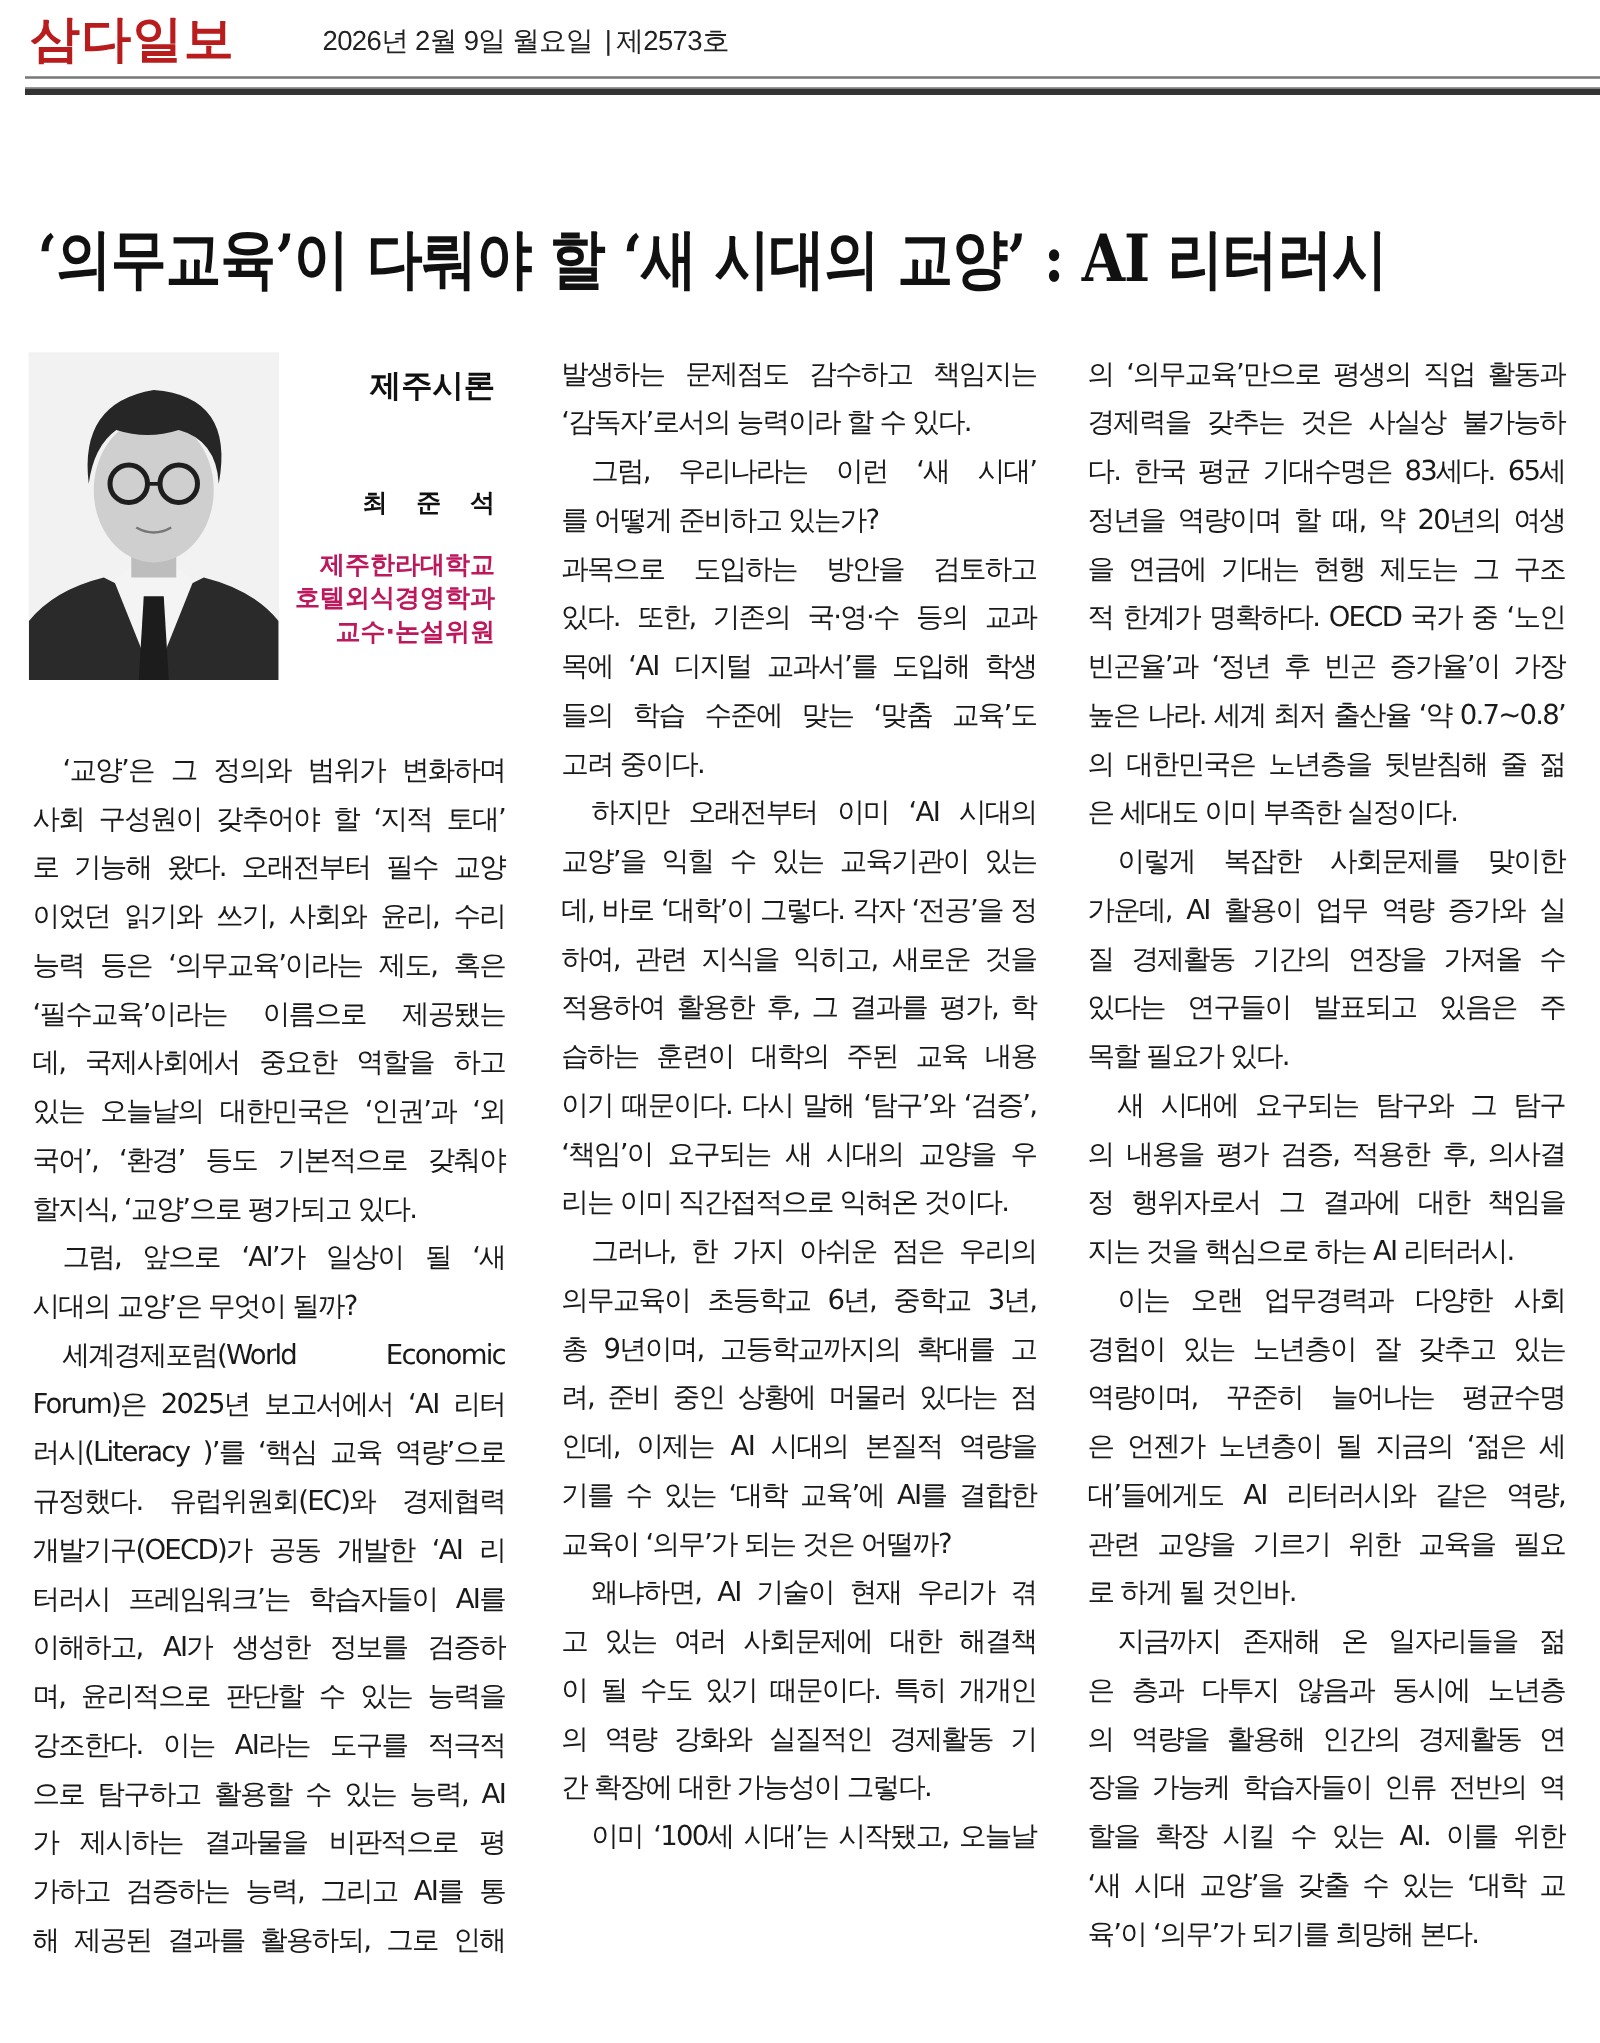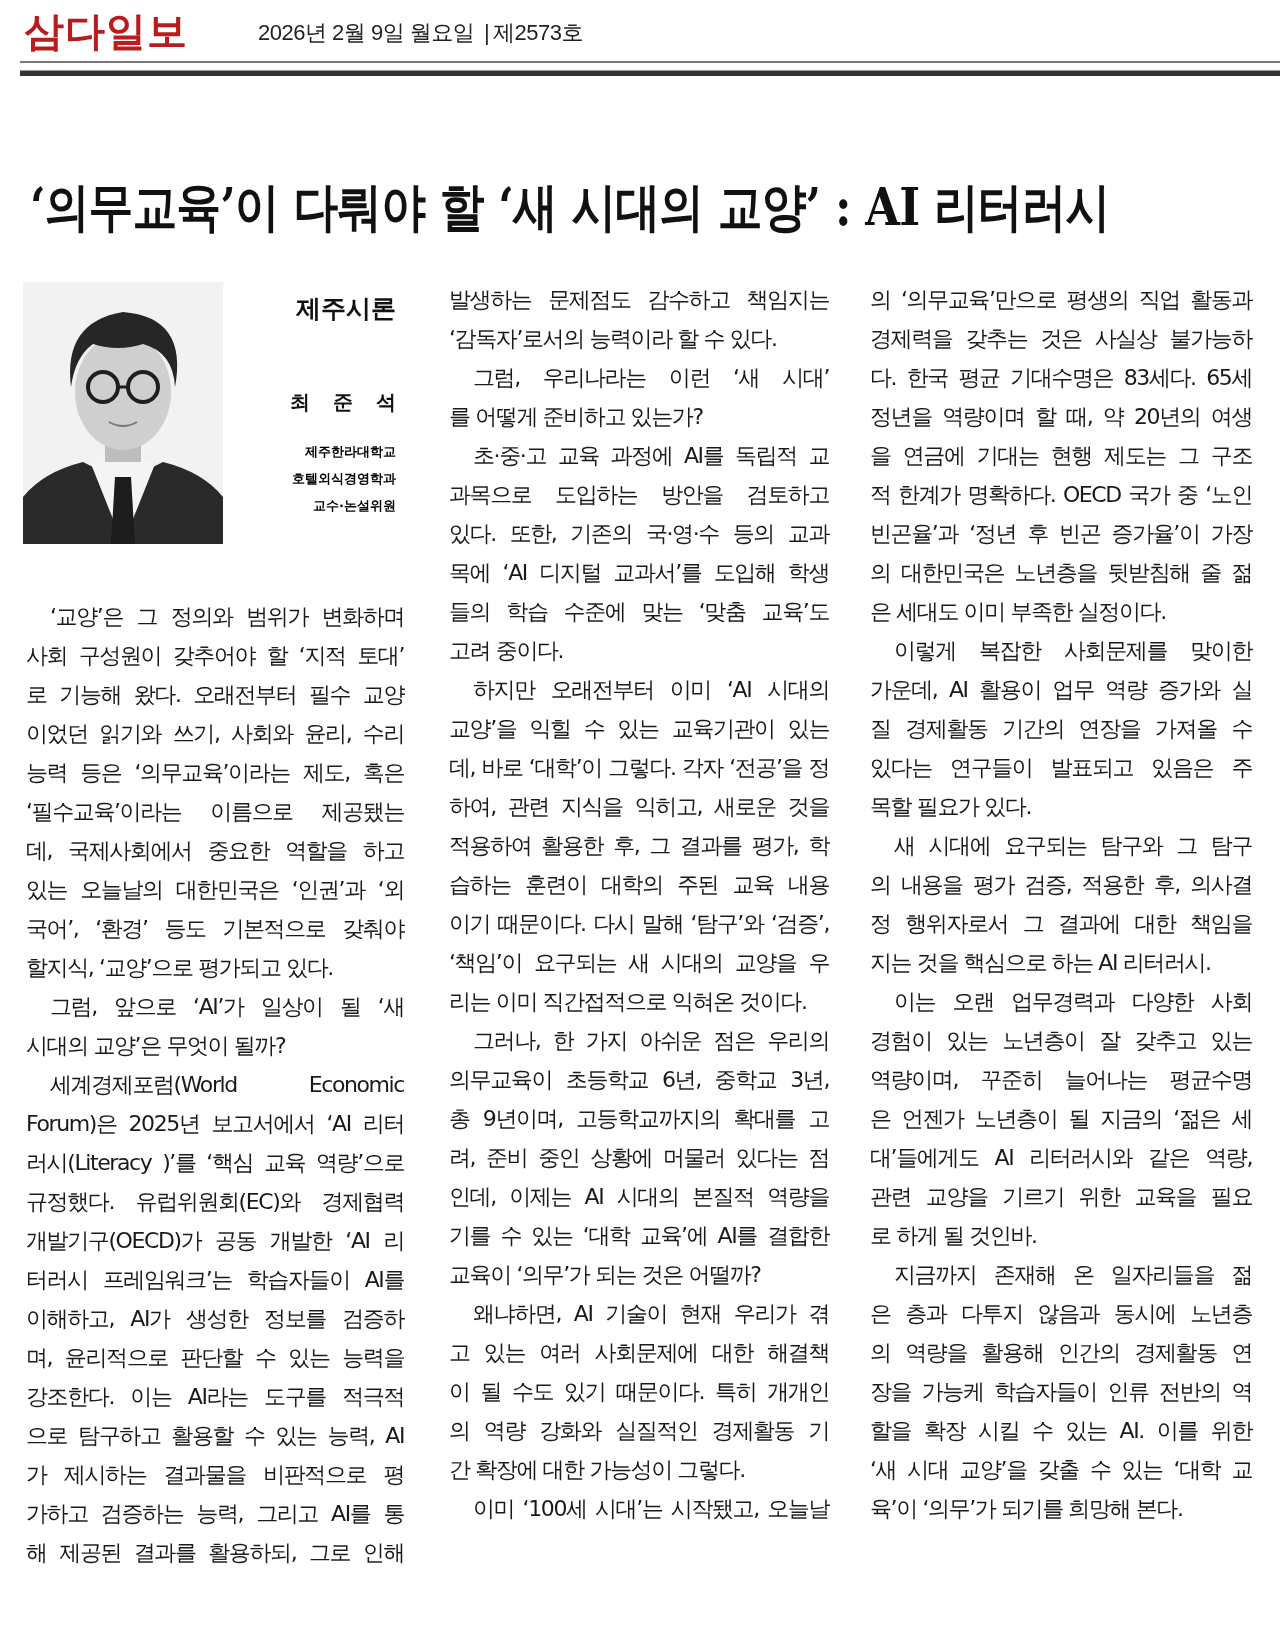--- a/index.html
+++ b/index.html
@@ -33,21 +33,21 @@
 
   .photo {
     position: absolute; left: 23px; top: 282px; width: 200px; height: 262px;
     background: #ececec; overflow: hidden;
   }
   .photo svg { display: block; }
 
   .byline { position: absolute; right: 884px; top: 292px; text-align: right; width: 180px; }
   .section-label { font-size: 25px; font-weight: bold; color: #111; margin-bottom: 64px; }
   .author-name { font-size: 20px; font-weight: bold; color: #111; letter-spacing: 8px; margin-right: -8px; margin-bottom: 22px; }
-  .author-title { font-size: 13px; line-height: 27px; color: #000000; font-weight: bold; }
+  .author-title { font-size: 20px; line-height: 27px; color: #be185d; font-weight: bold; }
 
   .col {
     position: absolute; top: 0;
     font-family: "DejaVu Sans", sans-serif;
     font-size: 22px; line-height: 39px;
     letter-spacing: -1.4px; color: #1a1a1a;
   }
   .col .line { height: 39px; white-space: nowrap; text-align: justify; text-align-last: justify; }
   .col .line.last { text-align-last: left; }
   .col .line.indent { padding-left: 24px; }
@@ -129,21 +129,20 @@
     <div class="line">으로 탐구하고 활용할 수 있는 능력, AI</div>
     <div class="line">가 제시하는 결과물을 비판적으로 평</div>
     <div class="line">가하고 검증하는 능력, 그리고 AI를 통</div>
     <div class="line">해 제공된 결과를 활용하되, 그로 인해</div>
   </div>
 <div class="col col2">
     <div class="line">발생하는 문제점도 감수하고 책임지는</div>
     <div class="line last">‘감독자’로서의 능력이라 할 수 있다.</div>
     <div class="line indent">그럼, 우리나라는 이런 ‘새 시대’</div>
     <div class="line last">를 어떻게 준비하고 있는가?</div>
-    <div class="line indent">초·중·고 교육 과정에 AI를 독립적 교</div>
     <div class="line">과목으로 도입하는 방안을 검토하고</div>
     <div class="line">있다. 또한, 기존의 국·영·수 등의 교과</div>
     <div class="line">목에 ‘AI 디지털 교과서’를 도입해 학생</div>
     <div class="line">들의 학습 수준에 맞는 ‘맞춤 교육’도</div>
     <div class="line last">고려 중이다.</div>
     <div class="line indent">하지만 오래전부터 이미 ‘AI 시대의</div>
     <div class="line">교양’을 익힐 수 있는 교육기관이 있는</div>
     <div class="line">데, 바로 ‘대학’이 그렇다. 각자 ‘전공’을 정</div>
     <div class="line">하여, 관련 지식을 익히고, 새로운 것을</div>
     <div class="line">적용하여 활용한 후, 그 결과를 평가, 학</div>
@@ -166,20 +165,21 @@
     <div class="line indent">이미 ‘100세 시대’는 시작됐고, 오늘날</div>
   </div>
 <div class="col col3">
     <div class="line">의 ‘의무교육’만으로 평생의 직업 활동과</div>
     <div class="line">경제력을 갖추는 것은 사실상 불가능하</div>
     <div class="line">다. 한국 평균 기대수명은 83세다. 65세</div>
     <div class="line">정년을 역량이며 할 때, 약 20년의 여생</div>
     <div class="line">을 연금에 기대는 현행 제도는 그 구조</div>
     <div class="line">적 한계가 명확하다. OECD 국가 중 ‘노인</div>
     <div class="line">빈곤율’과 ‘정년 후 빈곤 증가율’이 가장</div>
+    <div class="line">높은 나라. 세계 최저 출산율 ‘약 0.7~0.8’</div>
     <div class="line">의 대한민국은 노년층을 뒷받침해 줄 젊</div>
     <div class="line last">은 세대도 이미 부족한 실정이다.</div>
     <div class="line indent">이렇게 복잡한 사회문제를 맞이한</div>
     <div class="line">가운데, AI 활용이 업무 역량 증가와 실</div>
     <div class="line">질 경제활동 기간의 연장을 가져올 수</div>
     <div class="line">있다는 연구들이 발표되고 있음은 주</div>
     <div class="line last">목할 필요가 있다.</div>
     <div class="line indent">새 시대에 요구되는 탐구와 그 탐구</div>
     <div class="line">의 내용을 평가 검증, 적용한 후, 의사결</div>
     <div class="line">정 행위자로서 그 결과에 대한 책임을</div>

